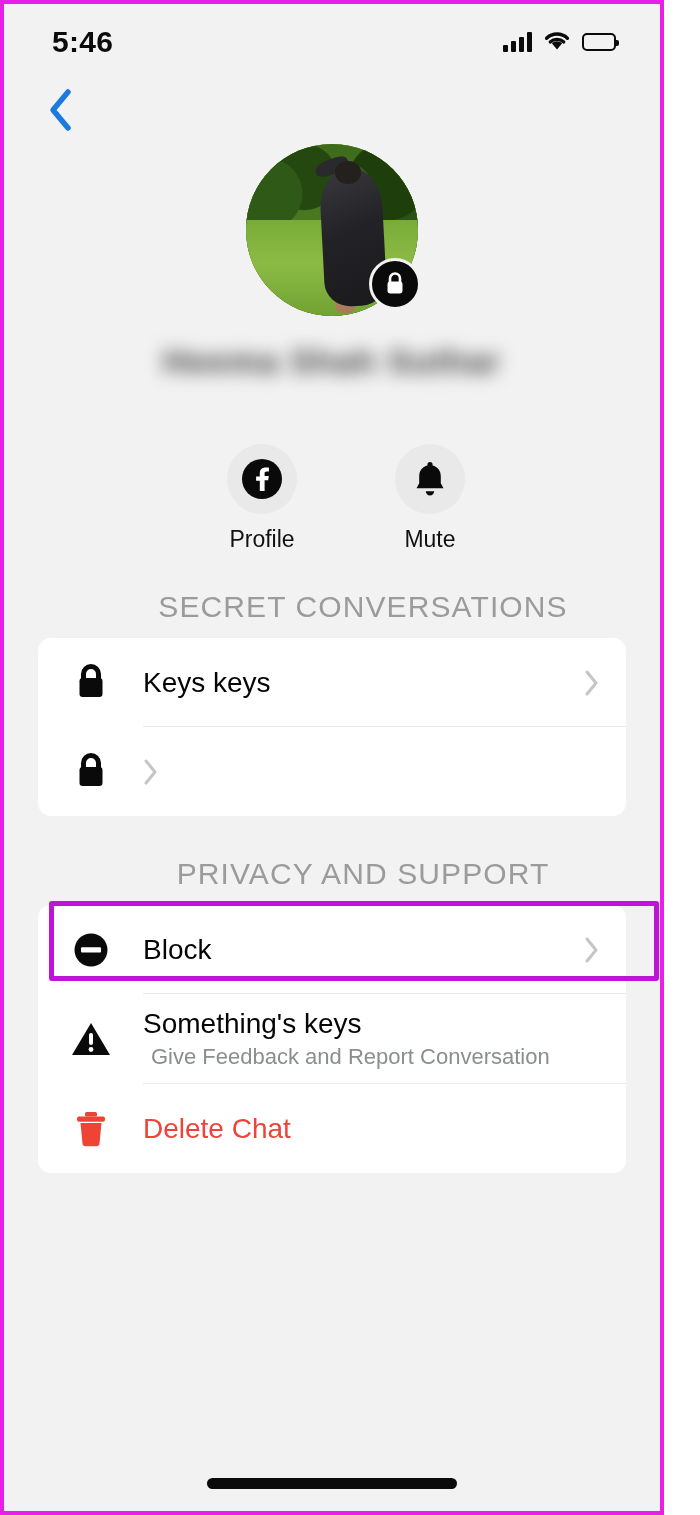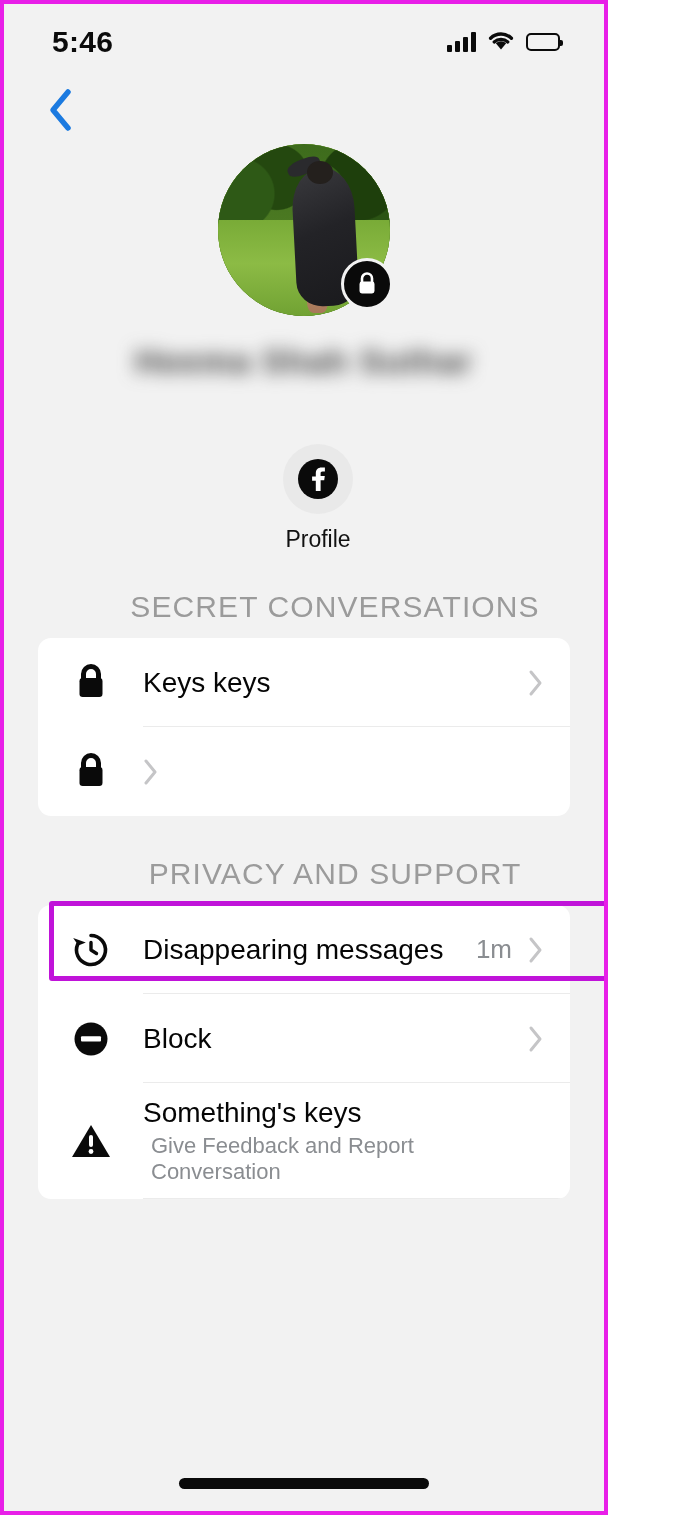--- a/index.html
+++ b/index.html
@@ -6,21 +6,21 @@
 
   html, body {
     width: 700px;
     height: 1515px;
     background: #ffffff;
     font-family: "Liberation Sans", sans-serif;
   }
 
   #screen {
     position: relative;
-    width: 608px;
+    width: 664px;
     height: 1515px;
     background: #f2f2f2;
     border: 4px solid #e81fe8;
     overflow: hidden;
   }
 
   
   .status-bar {
     position: absolute;
     top: 0; left: 0; right: 0;
@@ -367,20 +367,29 @@
   <div class="actions">
     <div class="action">
       <div class="action-circle">
         <svg width="42" height="42" viewBox="0 0 42 42">
           <circle cx="21" cy="21" r="20" fill="#0a0a0a"></circle>
           <path d="M23.6 33 V22.3 h3.6 l0.6-4.2 h-4.2 v-2.7 c0-1.2 0.35-2 2-2 h2.3 V9.6 c-0.4-0.05-1.8-0.17-3.4-0.17 c-3.4 0-5.7 2.05-5.7 5.83 v3.25 h-3.7 v4.2 h3.7 V33 Z" fill="#ffffff"></path>
         </svg>
       </div>
       <div class="action-label">Profile</div>
     </div>
+    <div class="action">
+      <div class="action-circle">
+        <svg width="38" height="42" viewBox="0 0 38 42">
+          <path d="M19 4 a2.6 2.6 0 0 1 2.6 2.6 v1 c5 1.1 8.2 5.3 8.2 10.6 v7 l2.7 5.1 H5.5 L8.2 25.2 v-7 c0-5.3 3.2-9.5 8.2-10.6 v-1 A2.6 2.6 0 0 1 19 4 Z" fill="#0a0a0a"></path>
+          <path d="M14.8 33.2 h8.4 a4.2 4.2 0 0 1 -8.4 0 Z" fill="#0a0a0a"></path>
+        </svg>
+      </div>
+      <div class="action-label">Mute</div>
+    </div>
   </div>
 
   <div id="secret-section">
     <div class="section-title">SECRET CONVERSATIONS</div>
     <div class="card">
 
       <div class="row">
         <div class="row-icon">
           <svg width="36" height="42" viewBox="0 0 36 42">
             <path d="M10.5 17 V12 a7.5 7.5 0 0 1 15 0 v5" stroke="#0a0a0a" stroke-width="5" fill="none"></path>
@@ -412,39 +421,20 @@
         </div>
       </div>
 
     </div>
   </div>
 
   <div id="privacy-section">
     <div class="section-title">PRIVACY AND SUPPORT</div>
     <div class="card">
 
-      <div class="row">
-        <div class="row-icon">
-          <svg width="42" height="42" viewBox="0 0 42 42">
-            <path d="M21 6.5 a14.5 14.5 0 1 1 -13.2 8.5" stroke="#0a0a0a" stroke-width="3.6" fill="none" stroke-linecap="round"></path>
-            <path d="M3.2 9 L8.4 16.6 L15.8 13.6 Z" fill="#0a0a0a"></path>
-            <path d="M21 13.5 V21 L26.5 24.5" stroke="#0a0a0a" stroke-width="3.4" fill="none" stroke-linecap="round" stroke-linejoin="round"></path>
-          </svg>
-        </div>
-        <div class="row-body">
-          <div class="row-title">Disappearing messages</div>
-        </div>
-        <div class="row-value">1m</div>
-        <div class="chev">
-          <svg width="16" height="28" viewBox="0 0 16 28">
-            <path d="M3 3 L12 14 L3 25" stroke="#c5c5c7" stroke-width="3" fill="none" stroke-linecap="round" stroke-linejoin="round"></path>
-          </svg>
-        </div>
-        <div class="row-sep"></div>
-      </div>
 
       <div class="row">
         <div class="row-icon">
           <svg width="40" height="40" viewBox="0 0 40 40">
             <circle cx="20" cy="20" r="16.5" fill="#0a0a0a"></circle>
             <rect x="10" y="17.2" width="20" height="5.4" rx="1" fill="#ffffff"></rect>
           </svg>
         </div>
         <div class="row-body">
           <div class="row-title">Block</div>
@@ -465,20 +455,32 @@
             <circle cx="21" cy="29.5" r="2.4" fill="#ffffff"></circle>
           </svg>
         </div>
         <div class="row-body">
           <div class="row-title">Something's keys</div>
           <div class="row-sub">Give Feedback and Report Conversation</div>
         </div>
         <div class="row-sep"></div>
       </div>
 
+      <div class="row">
+        <div class="row-icon">
+          <svg width="38" height="42" viewBox="0 0 38 42">
+            <rect x="13" y="4" width="12" height="4.5" rx="1.6" fill="#ef4338"></rect>
+            <rect x="5" y="8.5" width="28" height="5.2" rx="2" fill="#ef4338"></rect>
+            <path d="M8.5 15 h21 l-2 20.5 a3 3 0 0 1 -3 2.7 h-11 a3 3 0 0 1 -3 -2.7 Z" fill="#ef4338"></path>
+          </svg>
+        </div>
+        <div class="row-body">
+          <div class="row-title danger">Delete Chat</div>
+        </div>
+      </div>
 
     </div>
   </div>
 
   <div class="highlight-box"></div>
 
   <div class="home-indicator"></div>
 
 </div>
 

